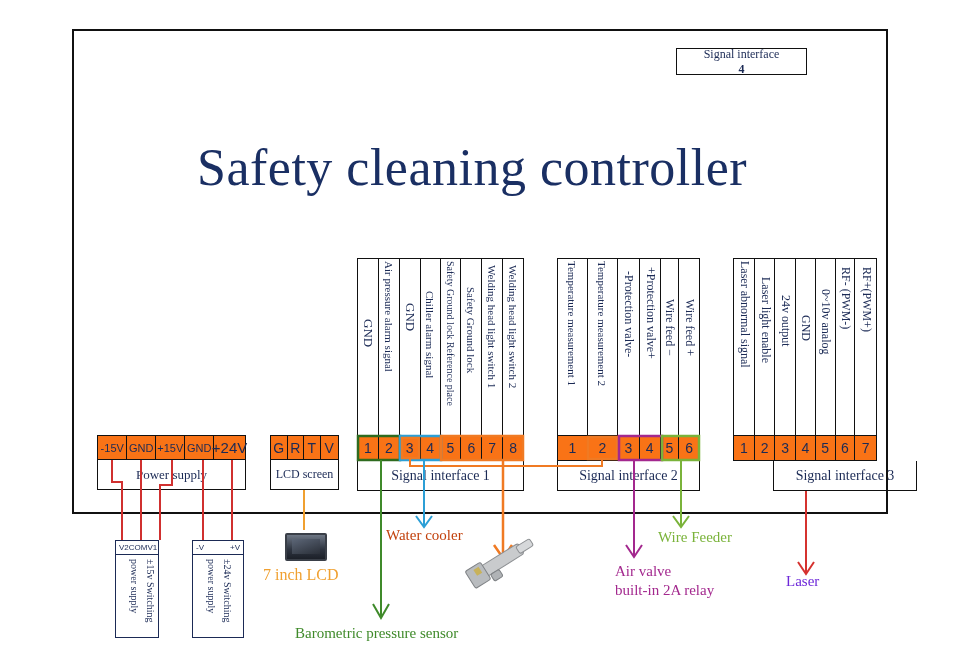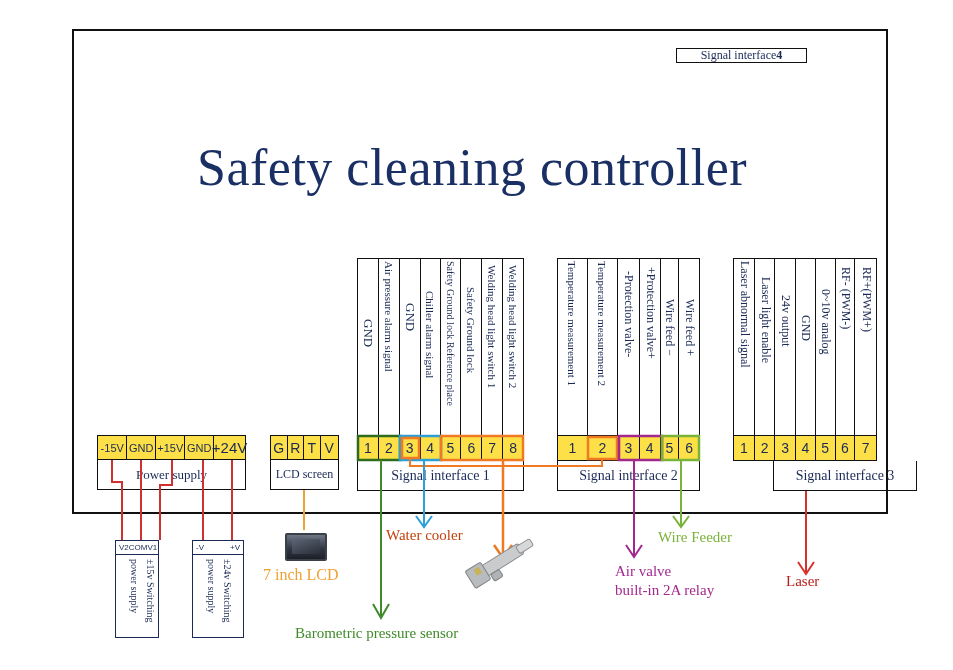--- a/index.html
+++ b/index.html
@@ -1,25 +1,25 @@
 <!DOCTYPE html>
 <html><head>
 <meta charset="utf-8">
 <style>
   html, body { margin:0; padding:0; background:#ffffff; }
   body { width:953px; height:670px; position:relative; overflow:hidden; font-family:"DejaVu Serif", serif; }
   .ctrl-box { position:absolute; left:72px; top:29px; width:816px; height:485px; border:2px solid #111; box-sizing:border-box; }
-  .si4 { position:absolute; left:676px; top:48px; width:131px; height:15px; border:1.5px solid #111; box-sizing:border-box; font-size:12px; color:#1b2a55; display:flex; align-items:center; justify-content:center; font-family:"Liberation Serif", serif; }
+  .si4 { position:absolute; left:676px; top:48px; width:131px; height:27px; border:1.5px solid #111; box-sizing:border-box; font-size:12px; color:#1b2a55; display:flex; align-items:center; justify-content:center; font-family:"Liberation Serif", serif;flex-direction:column; }
   .si4 b { font-weight:bold; }
   .title { position:absolute; left:197px; top:138px; font-size:52px; color:#1a2f63; font-family:"Liberation Serif", serif; white-space:nowrap; letter-spacing:0.5px; }
   .labels-box { position:absolute; border:1.5px solid #111; box-sizing:border-box; display:flex; }
   .labels-box .col { border-right:1px solid #111; box-sizing:border-box; position:relative; overflow:hidden; }
   .labels-box .col:last-child { border-right:none; }
   .vtext { position:absolute; top:2px; left:50%; transform-origin:0 0; transform:rotate(90deg) translateY(-50%); white-space:nowrap; color:#1b2a55; font-family:"Liberation Serif", serif; }
-  .pins { position:absolute; border:1.5px solid #111; box-sizing:border-box; display:flex; background:#fde047; }
+  .pins { position:absolute; border:1.5px solid #111; box-sizing:border-box; display:flex; background:#f97316; }
   .pin { border-right:1px solid #111; box-sizing:border-box; display:flex; align-items:center; justify-content:center; font-family:"Liberation Sans", sans-serif; font-size:14px; color:#1b2a55; }
   .pin:last-child { border-right:none; }
   .ifname { position:absolute; border:1.5px solid #111; border-top:none; box-sizing:border-box; display:flex; align-items:center; justify-content:center; font-family:"Liberation Serif", serif; font-size:14px; color:#1b2a55; }
   .psu { position:absolute; border:1.5px solid #1b2a55; box-sizing:border-box; background:#fff; }
   .psu .top { display:flex; justify-content:space-between; padding:2px 3px; border-bottom:1px solid #1b2a55; font-family:"Liberation Sans", sans-serif; font-size:8px; color:#1b2a55; }
   .psu .body { position:relative; height:calc(100% - 15px); }
   .psu .vt { position:absolute; top:4px; transform-origin:0 0; transform:rotate(90deg); white-space:nowrap; font-size:10px; color:#1b2a55; font-family:"Liberation Serif", serif; }
   .dev-label { position:absolute; font-family:"Liberation Serif", serif; font-size:15px; white-space:nowrap; }
   svg.wires { position:absolute; left:0; top:0; }
   .lcd-img { position:absolute; left:285px; top:533px; width:42px; height:28px; background:linear-gradient(180deg,#6d7684 0%,#2e3440 60%,#1c2028 100%); border:2px solid #3a3f48; border-radius:2px; box-sizing:border-box; }
@@ -227,13 +227,13 @@
 </div>
 
 <div class="lcd-img"></div>
 
 <div class="dev-label" style="left:263px;top:566px;color:#f0a030;font-size:16px;">7 inch LCD</div>
 <div class="dev-label" style="left:295px;top:625px;color:#3f8a2a;">Barometric pressure sensor</div>
 <div class="dev-label" style="left:386px;top:527px;color:#c2410c;">Water cooler</div>
 <div class="dev-label" style="left:615px;top:563px;color:#a3288e;">Air valve</div>
 <div class="dev-label" style="left:615px;top:582px;color:#a3288e;">built-in 2A relay</div>
 <div class="dev-label" style="left:658px;top:529px;color:#7ab33a;">Wire Feeder</div>
-<div class="dev-label" style="left:786px;top:573px;color:#b91c1c;">Laser</div>
+<div class="dev-label" style="left:786px;top:573px;color:#6d28d9;">Laser</div>
 
 </body></html>

